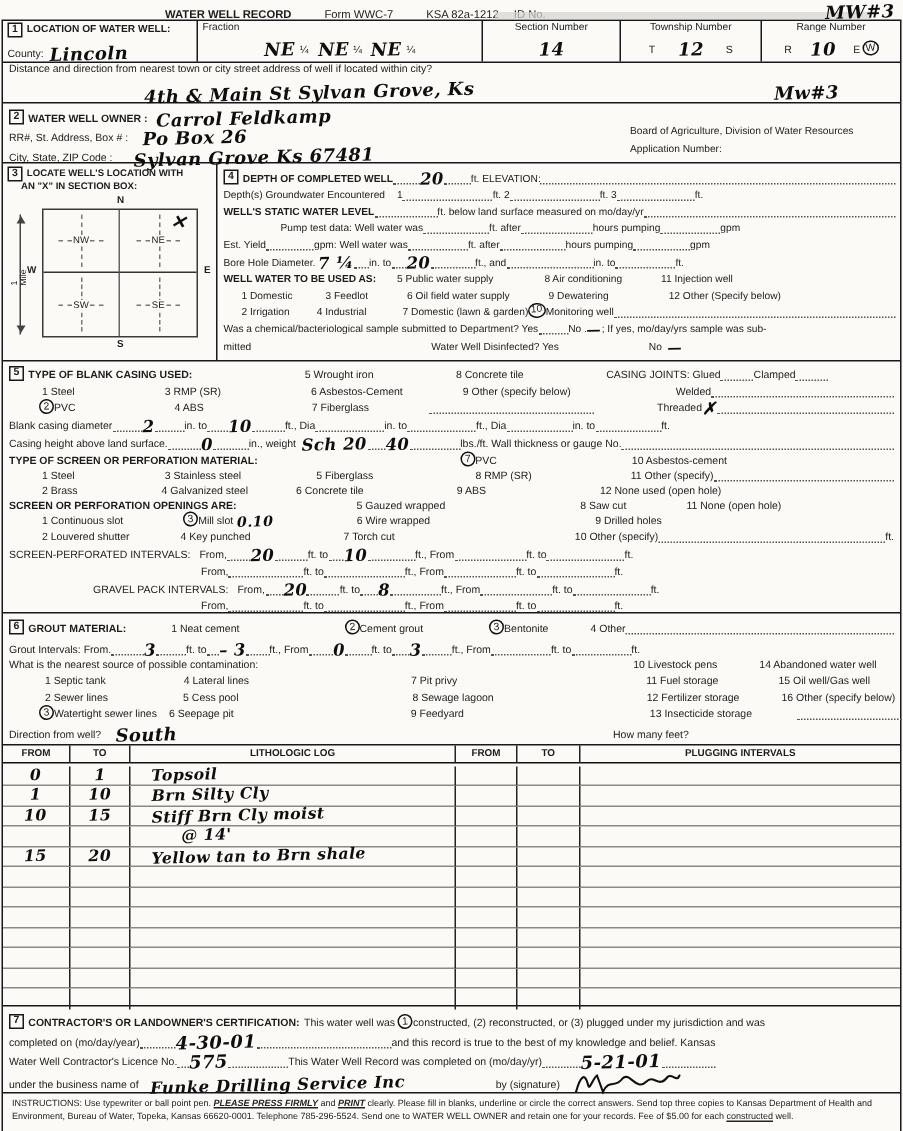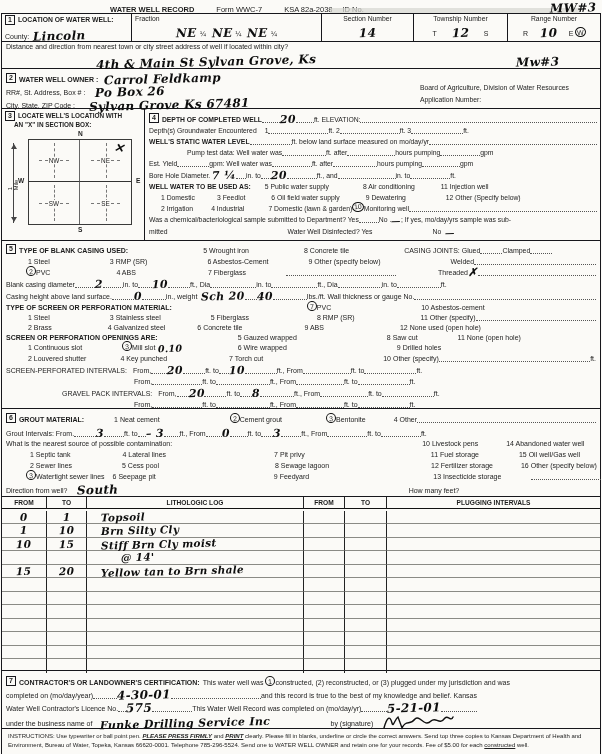--- a/index.html
+++ b/index.html
@@ -85,21 +85,21 @@
 <body>
 
 <div class="paper">
   <div class="smudge"></div>
 
   <div class="topline">
     <span class="b">WATER WELL RECORD</span>
     <span class="gap" style="width:22px"></span>
     <span>Form WWC-7</span>
     <span class="gap" style="width:22px"></span>
-    <span>KSA 82a-2038</span>
+    <span>KSA 82a-1212</span>
     <span class="gap" style="width:10px"></span>
     <span>ID No.</span>
     <span class="gap" style="flex:1"></span>
     <span class="hw big">MW#3</span>
   </div>
 
   <div class="main">
 
     <div class="blk s1">
       <div class="s1c" style="width:130px">

